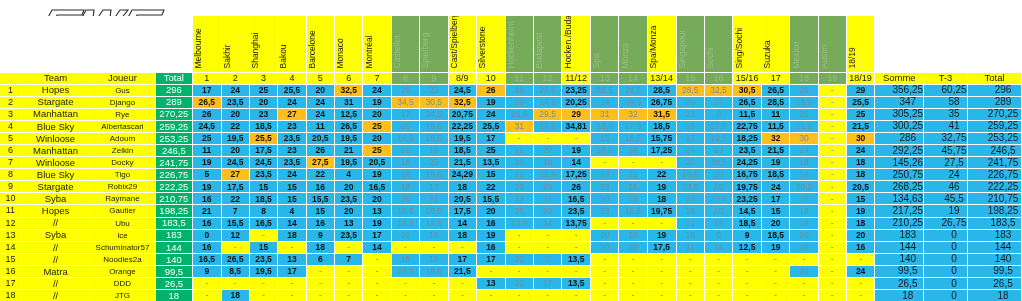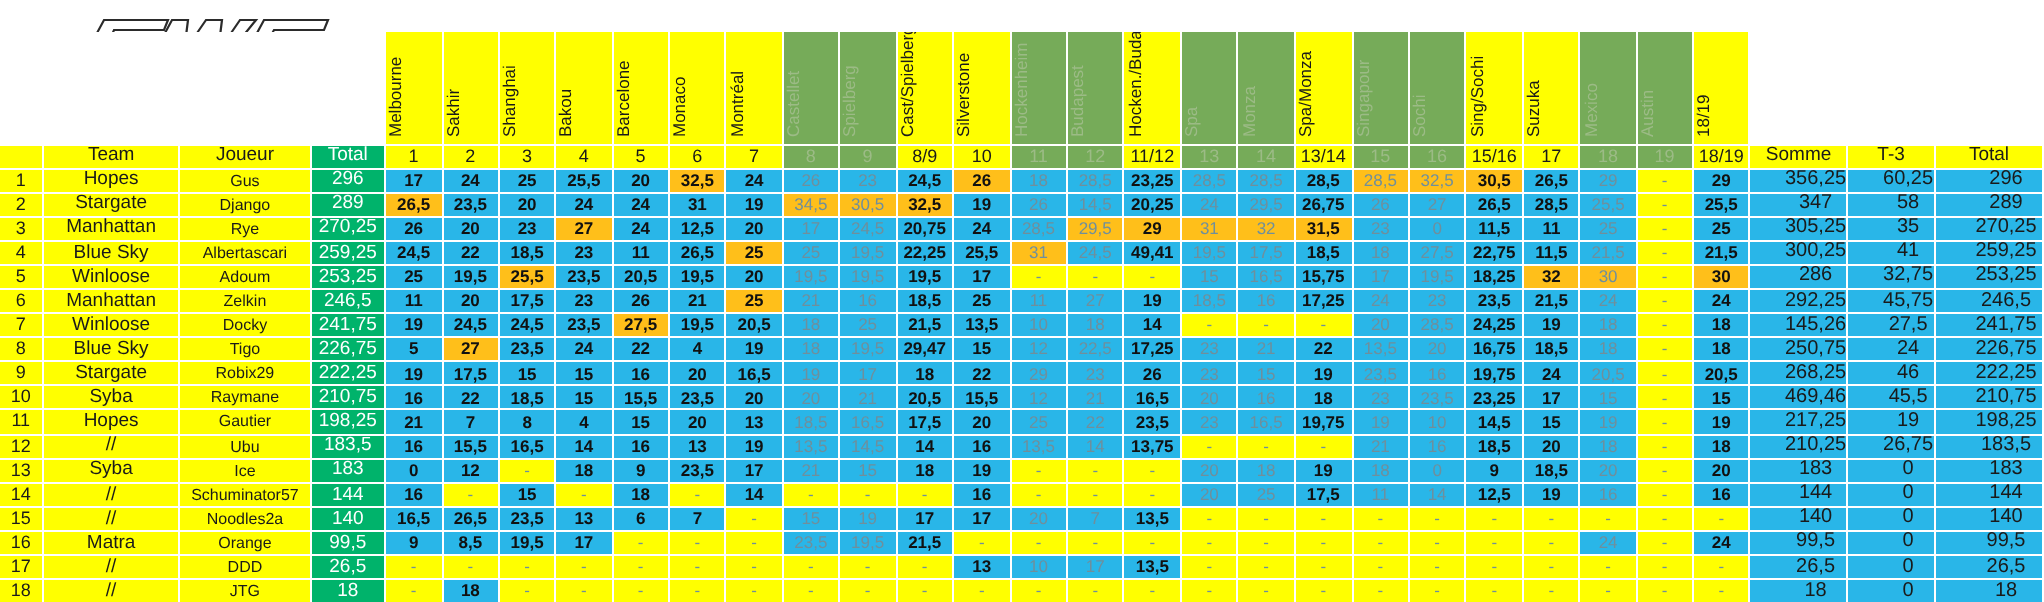--- a/index.html
+++ b/index.html
@@ -371,21 +371,21 @@
           <td class="c-blue t-bold"><span>23</span></td>
           <td class="c-blue t-bold"><span>11</span></td>
           <td class="c-blue t-bold"><span>26,5</span></td>
           <td class="c-orange t-bold"><span>25</span></td>
           <td class="c-blue t-fade"><span>25</span></td>
           <td class="c-blue t-fade"><span>19,5</span></td>
           <td class="c-blue t-bold"><span>22,25</span></td>
           <td class="c-blue t-bold"><span>25,5</span></td>
           <td class="c-orange t-fade"><span>31</span></td>
           <td class="c-blue t-fade"><span>24,5</span></td>
-          <td class="c-blue t-bold"><span>49,41</span></td>
+          <td class="c-blue t-bold"><span>34,81</span></td>
           <td class="c-blue t-fade"><span>19,5</span></td>
           <td class="c-blue t-fade"><span>17,5</span></td>
           <td class="c-blue t-bold"><span>18,5</span></td>
           <td class="c-blue t-fade"><span>18</span></td>
           <td class="c-blue t-fade"><span>27,5</span></td>
           <td class="c-blue t-bold"><span>22,75</span></td>
           <td class="c-blue t-bold"><span>11,5</span></td>
           <td class="c-blue t-fade"><span>21,5</span></td>
           <td class="c-yellow t-fade"><span>-</span></td>
           <td class="c-blue t-bold"><span>21,5</span></td>
@@ -499,21 +499,21 @@
           <td class="c-green"><span class="total-txt t-white">226,75</span></td>
           <td class="c-blue t-bold"><span>5</span></td>
           <td class="c-orange t-bold"><span>27</span></td>
           <td class="c-blue t-bold"><span>23,5</span></td>
           <td class="c-blue t-bold"><span>24</span></td>
           <td class="c-blue t-bold"><span>22</span></td>
           <td class="c-blue t-bold"><span>4</span></td>
           <td class="c-blue t-bold"><span>19</span></td>
           <td class="c-blue t-fade"><span>18</span></td>
           <td class="c-blue t-fade"><span>19,5</span></td>
-          <td class="c-blue t-bold"><span>29,47</span></td>
+          <td class="c-blue t-bold"><span>24,29</span></td>
           <td class="c-blue t-bold"><span>15</span></td>
           <td class="c-blue t-fade"><span>12</span></td>
           <td class="c-blue t-fade"><span>22,5</span></td>
           <td class="c-blue t-bold"><span>17,25</span></td>
           <td class="c-blue t-fade"><span>23</span></td>
           <td class="c-blue t-fade"><span>21</span></td>
           <td class="c-blue t-bold"><span>22</span></td>
           <td class="c-blue t-fade"><span>13,5</span></td>
           <td class="c-blue t-fade"><span>20</span></td>
           <td class="c-blue t-bold"><span>16,75</span></td>
@@ -580,21 +580,21 @@
           <td class="c-blue t-fade"><span>20</span></td>
           <td class="c-blue t-fade"><span>16</span></td>
           <td class="c-blue t-bold"><span>18</span></td>
           <td class="c-blue t-fade"><span>23</span></td>
           <td class="c-blue t-fade"><span>23,5</span></td>
           <td class="c-blue t-bold"><span>23,25</span></td>
           <td class="c-blue t-bold"><span>17</span></td>
           <td class="c-blue t-fade"><span>15</span></td>
           <td class="c-yellow t-fade"><span>-</span></td>
           <td class="c-blue t-bold"><span>15</span></td>
-          <td class="c-blue"><span class="sum-txt">469,46</span></td>
+          <td class="c-blue"><span class="sum-txt">134,63</span></td>
           <td class="c-blue"><span class="sum-txt">45,5</span></td>
           <td class="c-blue"><span class="sum-txt">210,75</span></td>
         </tr>
         <tr class="r-data">
           <td class="c-yellow"><span class="lbl-pos">11</span></td>
           <td class="c-yellow"><span class="team-txt">Hopes</span></td>
           <td class="c-yellow"><span class="player-txt">Gautier</span></td>
           <td class="c-green"><span class="total-txt t-white">198,25</span></td>
           <td class="c-blue t-bold"><span>21</span></td>
           <td class="c-blue t-bold"><span>7</span></td>

